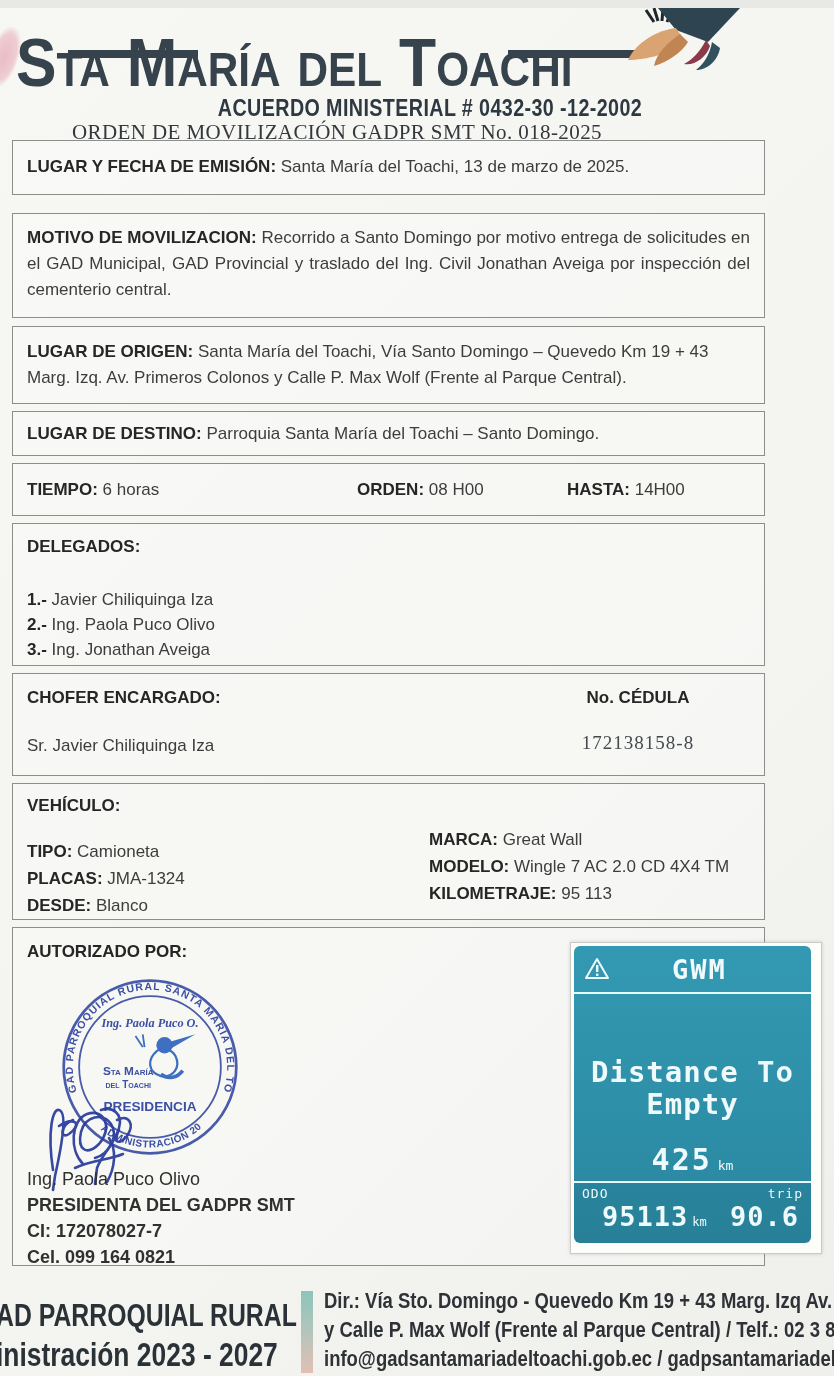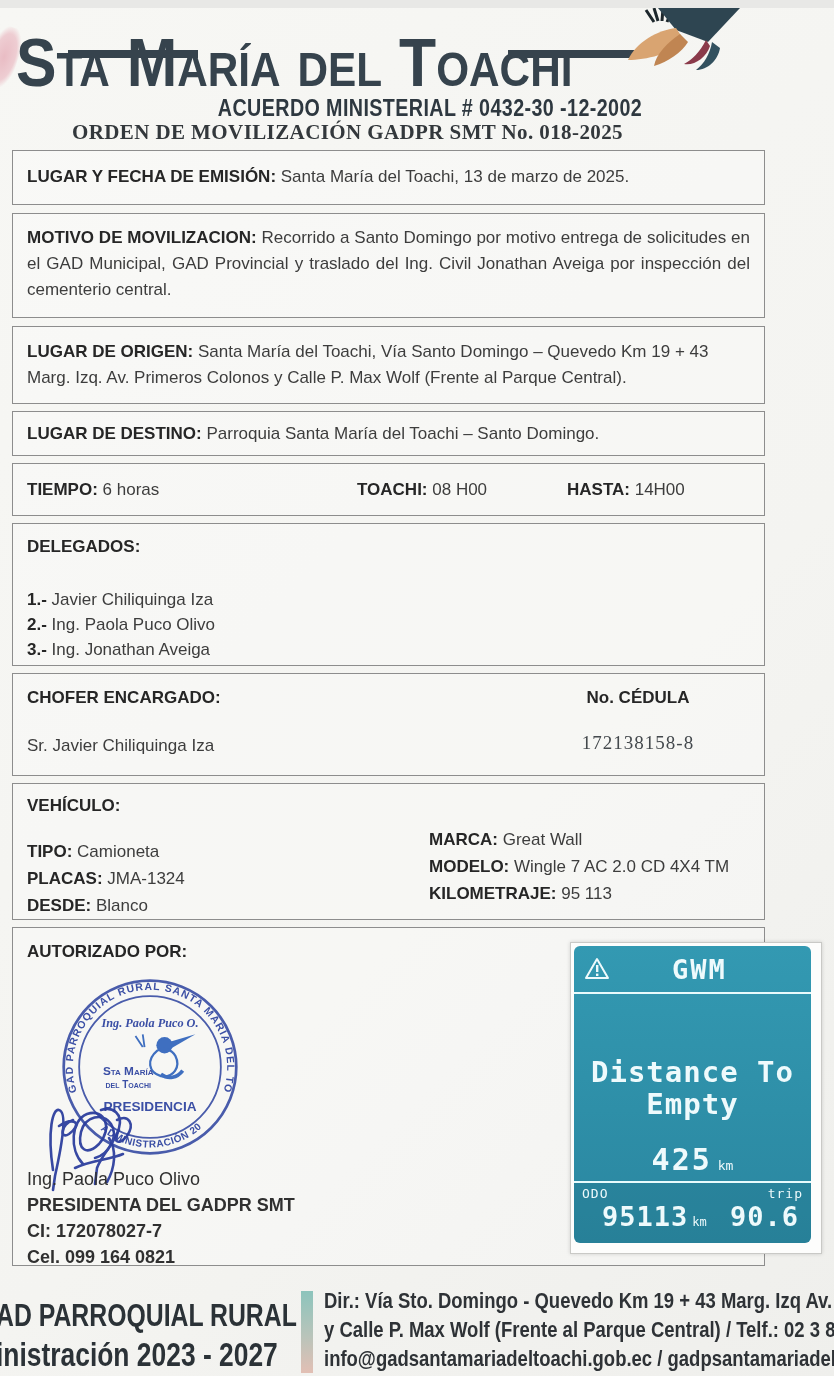--- a/index.html
+++ b/index.html
@@ -19,27 +19,27 @@
     white-space:nowrap;}
   .overbar{position:absolute;height:8px;background:#36434d;top:24px;}
   .overbar.b1{left:52px;width:130px;}
   .overbar.b2{left:492px;width:128px;}
   .acuerdo{
     position:absolute;left:150px;top:86px;width:560px;text-align:center;
     font-weight:700;font-size:24px;color:#2e3840;letter-spacing:.5px;
     transform:scaleX(.82);transform-origin:center top;white-space:nowrap;}
   .orden-title{
     position:absolute;left:72px;top:112px;font-family:"Liberation Serif",serif;
-    font-weight:700;font-size:21px;color:#33383c;letter-spacing:.4px;white-space:nowrap;}
+    font-weight:400;font-size:21px;color:#33383c;letter-spacing:.4px;white-space:nowrap;}
   .bird-logo{position:absolute;left:588px;top:0;}
   
   .box{position:absolute;left:12px;width:753px;border:1px solid #8d8d8d;background:rgba(255,255,255,.25);box-sizing:border-box;}
   .lbl{font-weight:700;color:#262626;}
   .val{color:#3d3d3d;}
-  .b-emision  {top:142px;height:55px;padding:16px 14px 0 14px;font-size:17px;}
+  .b-emision  {top:132px;height:55px;padding:16px 14px 0 14px;font-size:17px;}
   .b-motivo   {top:205px;height:105px;padding:11px 14px 0 14px;font-size:17px;line-height:26px;text-align:justify;}
   .b-origen   {top:318px;height:78px;padding:12px 14px 0 14px;font-size:17px;line-height:26px;}
   .b-destino  {top:403px;height:45px;padding:12px 14px 0 14px;font-size:17px;}
   .b-tiempo   {top:455px;height:53px;padding:16px 14px 0 14px;font-size:17px;}
   .b-delegados{top:515px;height:143px;padding:13px 14px 0 14px;font-size:17px;}
   .b-chofer   {top:665px;height:103px;padding:14px 14px 0 14px;font-size:17px;}
   .b-vehiculo {top:775px;height:137px;padding:12px 14px 0 14px;font-size:17px;}
   .b-autorizado{top:919px;height:339px;padding:14px 14px 0 14px;font-size:17px;}
   .tiempo-row{display:flex;}
   .tiempo-row .seg1{width:330px;}
@@ -129,21 +129,21 @@
     <span class="val">Parroquia Santa María del Toachi – Santo Domingo.</span>
   </div>
 
   <div class="box b-tiempo">
     <div class="tiempo-row">
       <div class="seg1">
         <span class="lbl">TIEMPO:</span>
         <span class="val">6 horas</span>
       </div>
       <div class="seg2">
-        <span class="lbl">TOACHI:</span>
+        <span class="lbl">ORDEN:</span>
         <span class="val">08 H00</span>
       </div>
       <div class="seg3">
         <span class="lbl">HASTA:</span>
         <span class="val">14H00</span>
       </div>
     </div>
   </div>
 
   <div class="box b-delegados">

